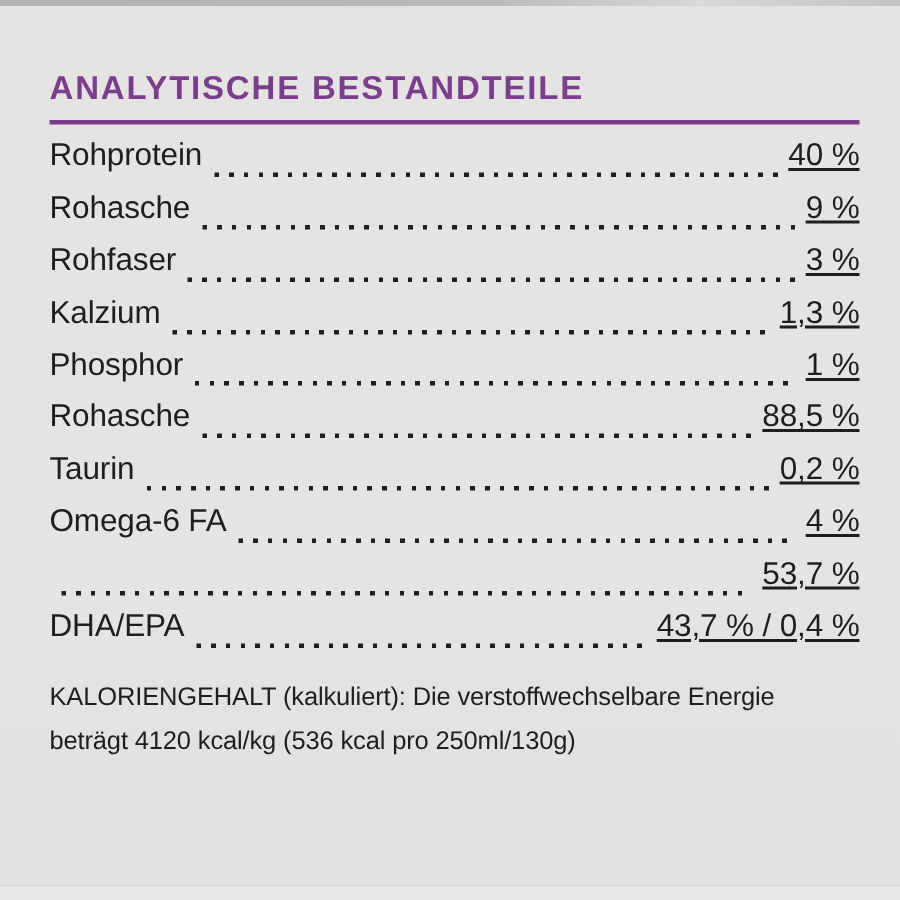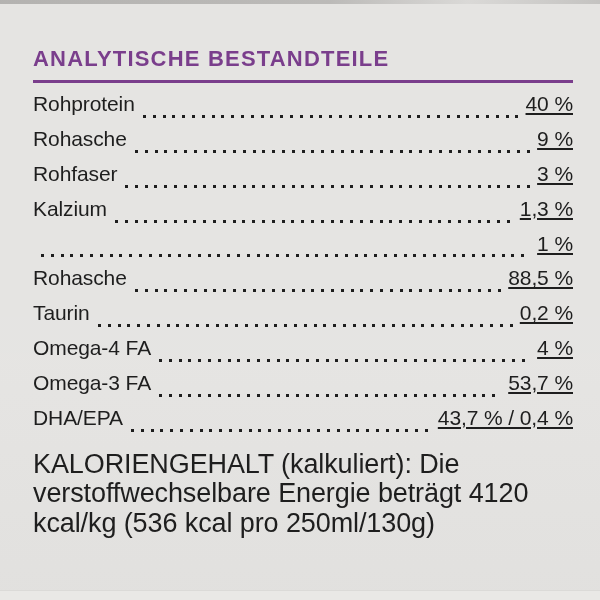--- a/index.html
+++ b/index.html
@@ -79,21 +79,21 @@
     margin: 0 7px 9px 8px;
     background-image: repeating-linear-gradient(
       to right,
       #1e1e1e 0px, #1e1e1e 3px,
       transparent 3px, transparent 9.8px);
   }
   .row .value { flex: 0 0 auto; text-decoration: underline; }
   .footer {
     margin: 9px 0 0 0;
     padding-right: 8px;
-    font-size: 27px;
+    font-size: 17px;
     line-height: 29.5px;
     letter-spacing: -0.1px;
   }
 </style>
 </head>
 <body>
 
 <div class="sheet">
   <div class="top-shade"></div>
 
@@ -123,44 +123,44 @@
   </div>
 
 
   <div class="row">
     <span class="label">Kalzium</span>
     <span class="dots"></span>
     <span class="value">1,3 %</span>
   </div>
 
   <div class="row">
+    <span class="label">Phosphor</span>
     <span class="dots"></span>
     <span class="value">1 %</span>
   </div>
 
   <div class="row">
     <span class="label">Rohasche</span>
     <span class="dots"></span>
     <span class="value">88,5 %</span>
   </div>
 
   <div class="row">
     <span class="label">Taurin</span>
     <span class="dots"></span>
     <span class="value">0,2 %</span>
   </div>
 
   <div class="row">
-    <span class="label">Omega-4 FA</span>
+    <span class="label">Omega-6 FA</span>
     <span class="dots"></span>
     <span class="value">4 %</span>
   </div>
 
   <div class="row">
-    <span class="label">Omega-3 FA</span>
     <span class="dots"></span>
     <span class="value">53,7 %</span>
   </div>
 
   <div class="row">
     <span class="label">DHA/EPA</span>
     <span class="dots"></span>
     <span class="value">43,7 % / 0,4 %</span>
   </div>
 </div>

